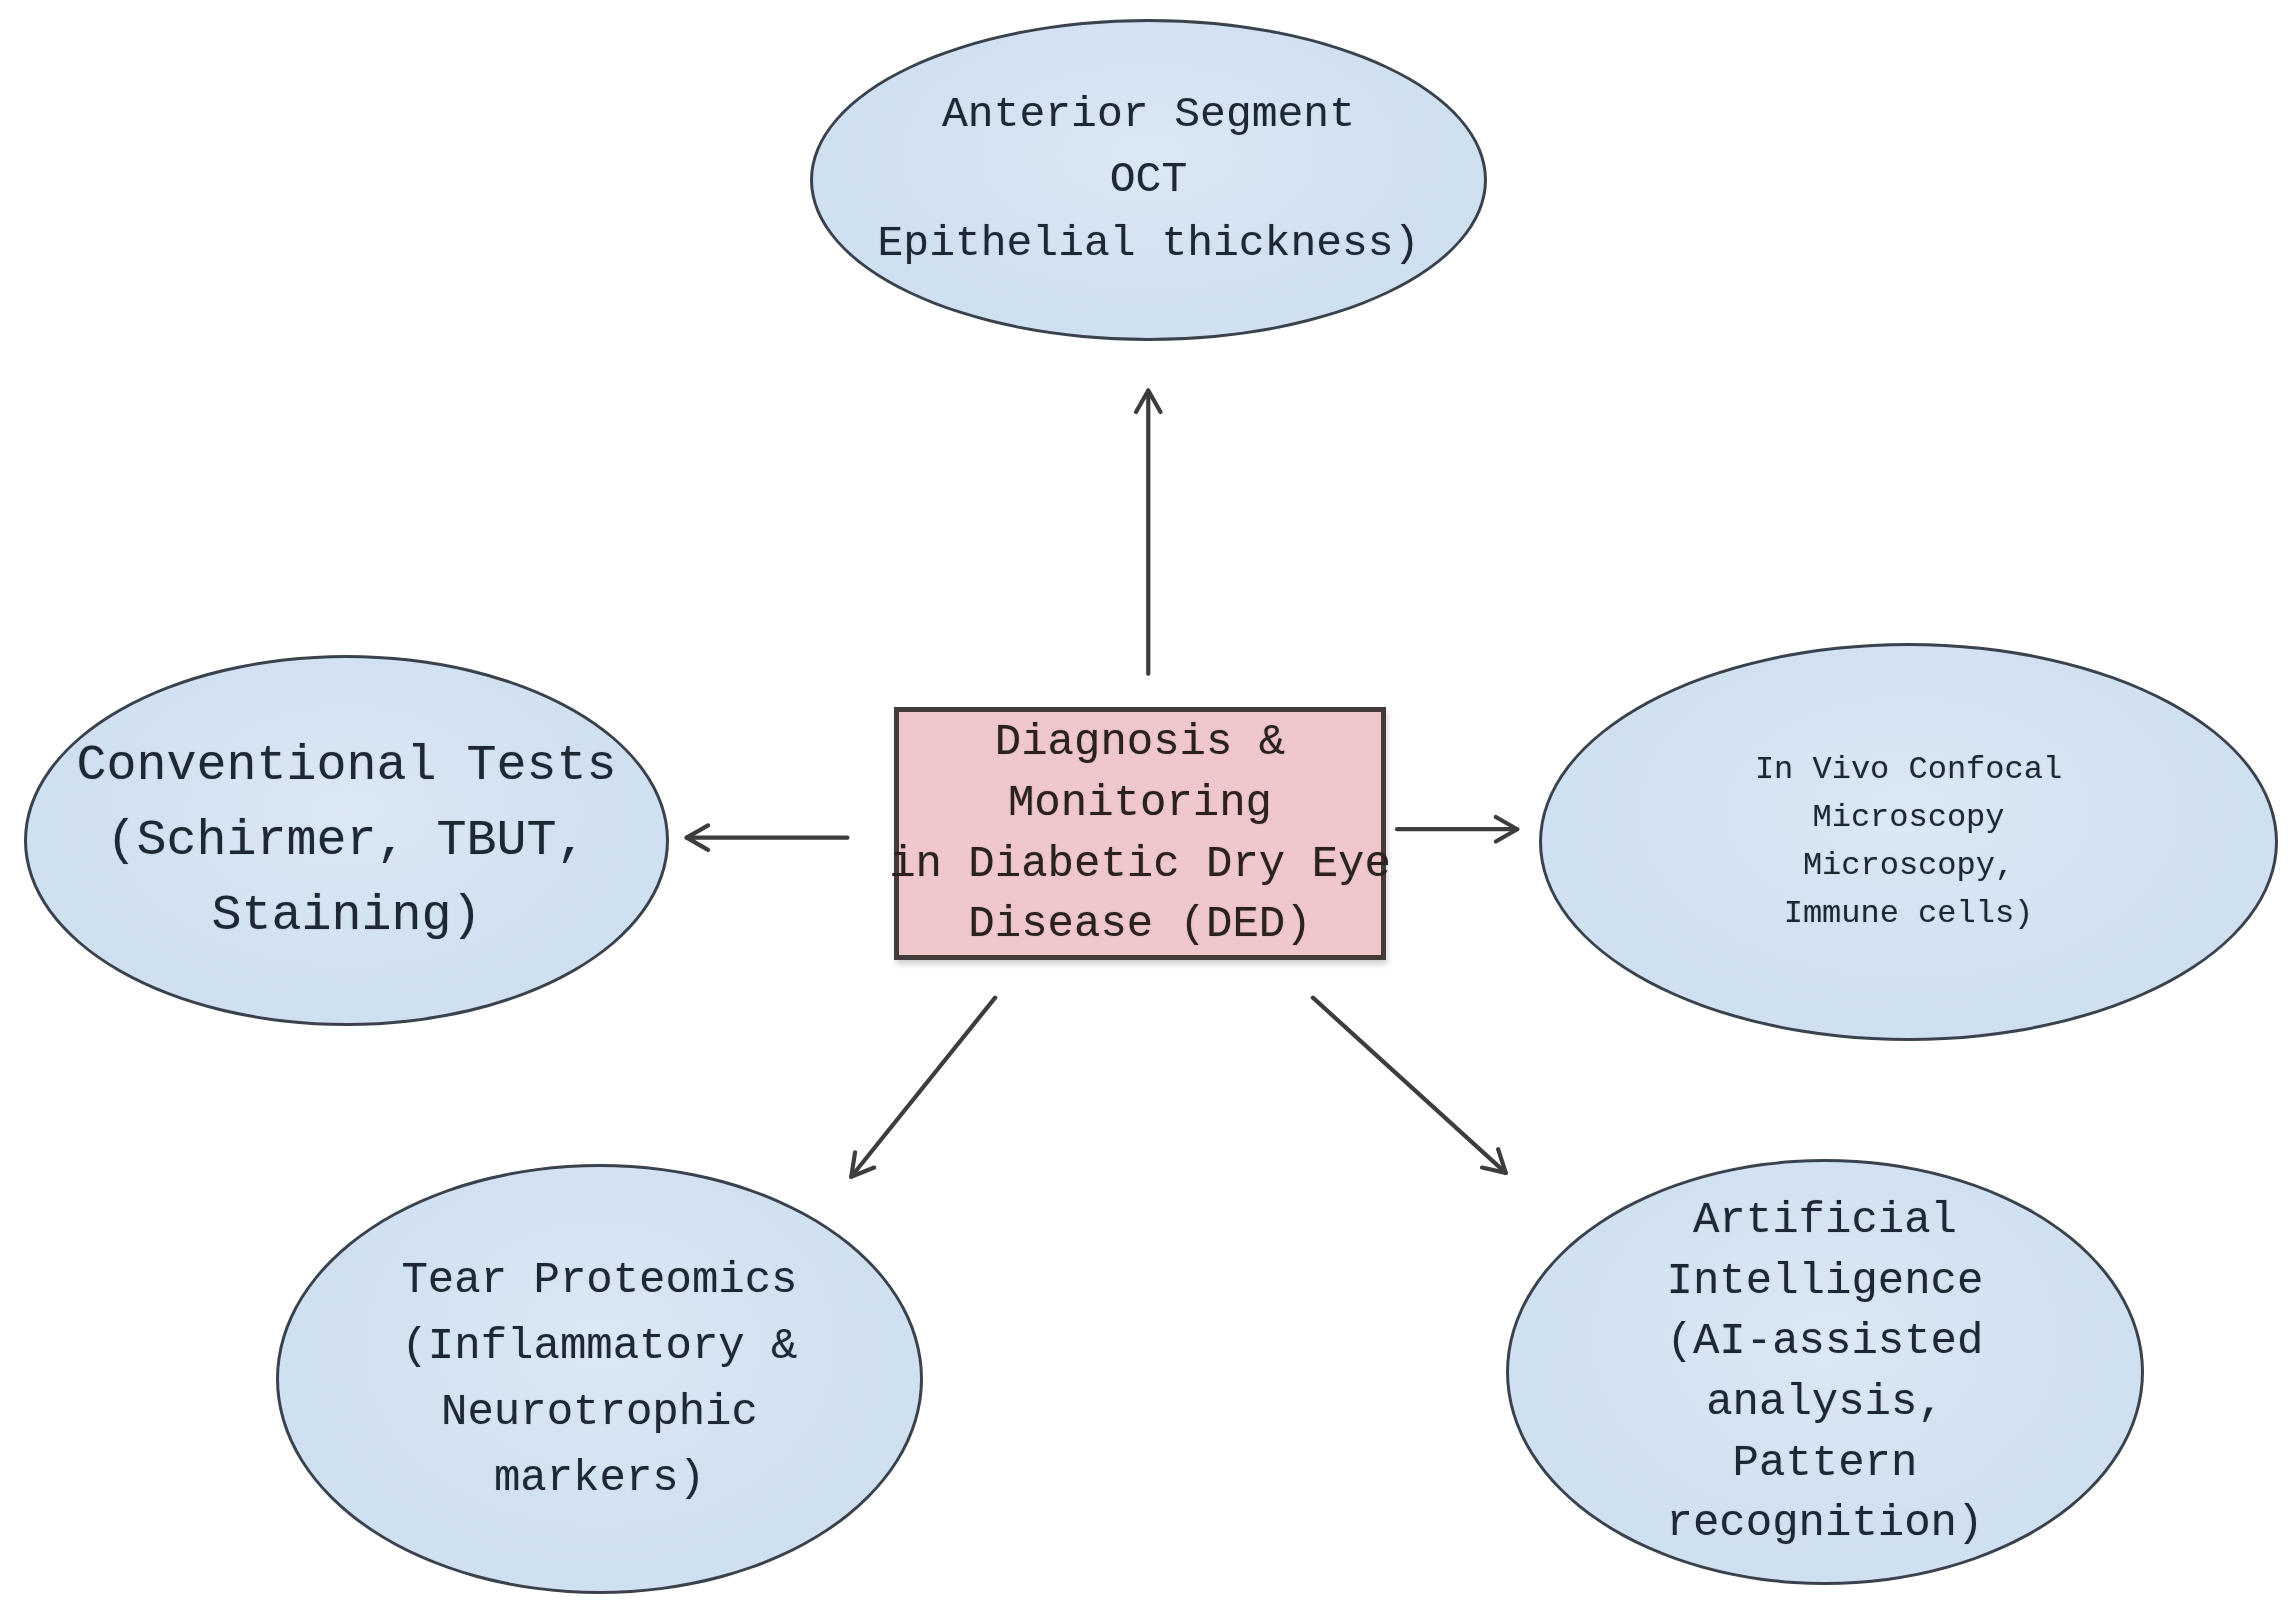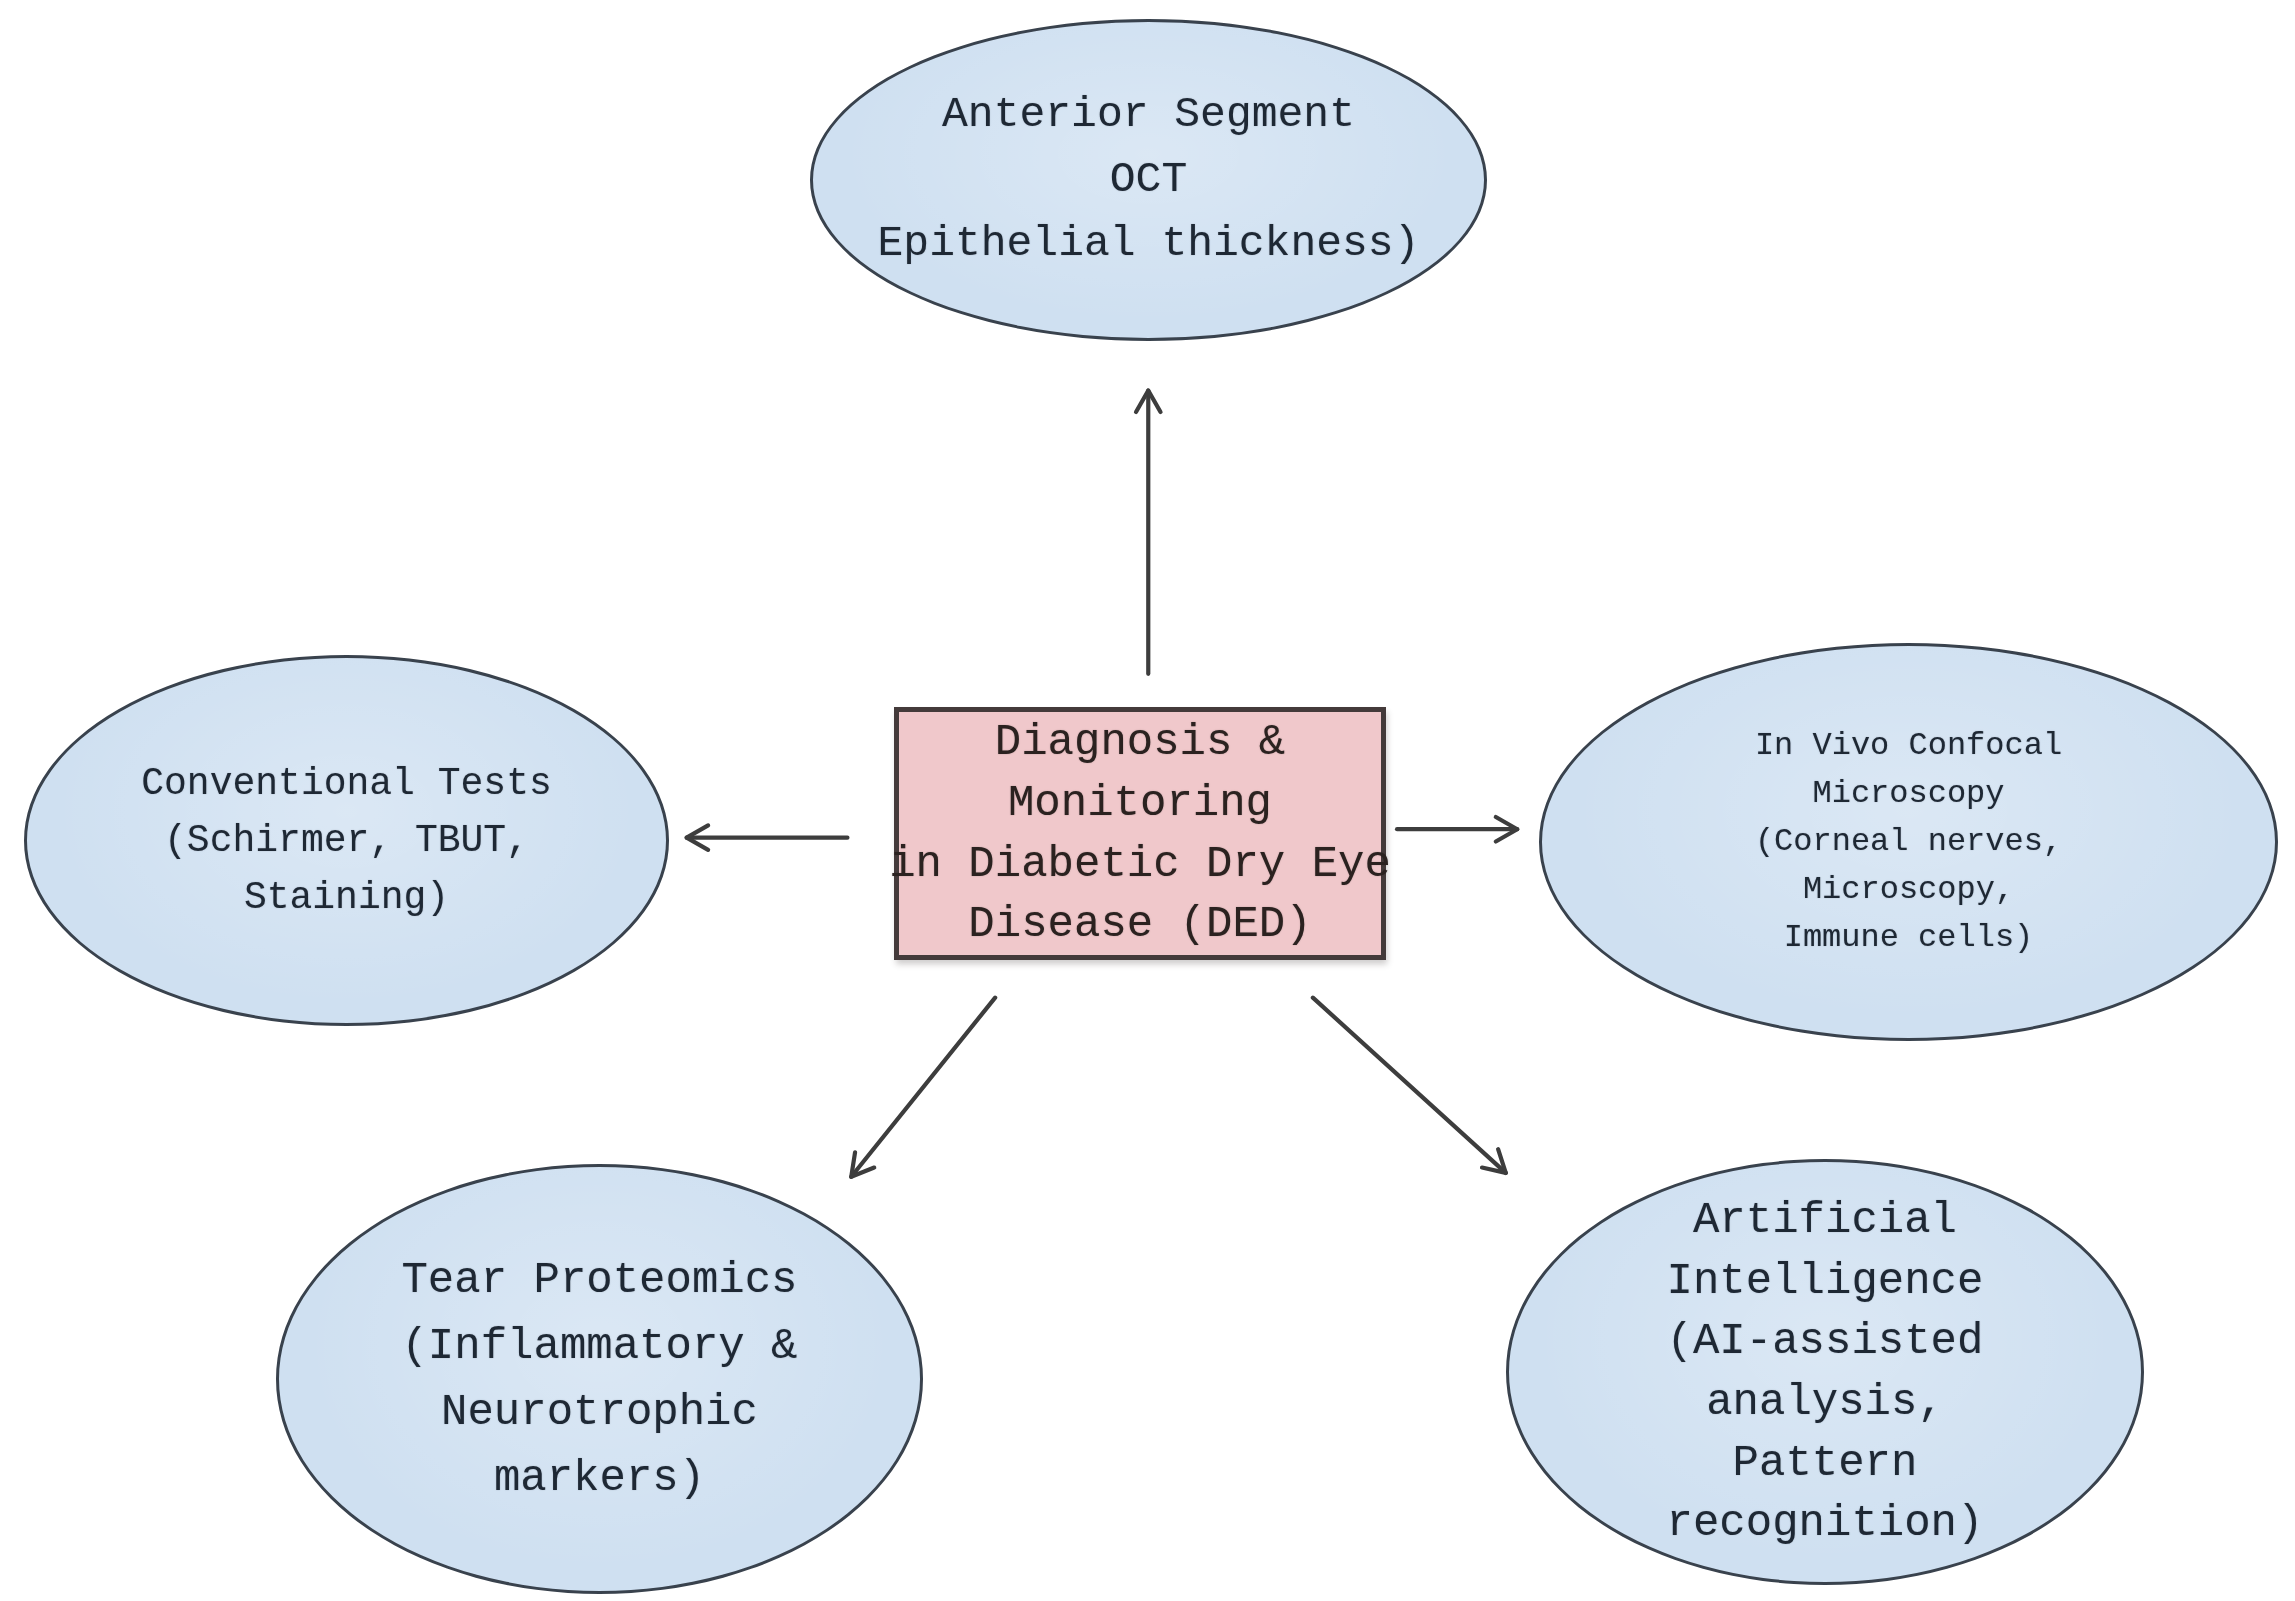--- a/index.html
+++ b/index.html
@@ -31,21 +31,21 @@
   .ellipse {
     border: 3.8px solid var(--ellipse-border, #39424d);
     border-radius: 50%;
     background: radial-gradient(ellipse at 50% 42%,
                 rgba(255,255,255,0.25) 0%, rgba(255,255,255,0) 65%),
                 var(--ellipse-fill, #cfe0f1);
   }
   .node .line { display: block; white-space: nowrap; }
 
   .node-top          { left: 810px; top: 19px;   width: 677px; height: 322px; font-size: 43px; line-height: 1.5; }
-  .node-left         { left: 24px;   top: 655px;  width: 645px; height: 371px; font-size: 38px; line-height: 1.5; }
+  .node-left         { left: 24px;   top: 655px;  width: 645px; height: 371px; font-size: 50px; line-height: 1.5; }
   .node-right        { left: 1539px; top: 643px;  width: 739px; height: 398px; font-size: 32px; line-height: 1.5; }
   .node-bottom-left  { left: 276px;  top: 1164px; width: 647px; height: 430px; font-size: 44px; line-height: 1.5; }
   .node-bottom-right { left: 1506px; top: 1159px; width: 638px; height: 426px; font-size: 44px; line-height: 1.38; }
 
   .center-box {
     left: 894px; top: 707px; width: 492px; height: 253px;
     font-size: 44px; line-height: 1.38;
     background: var(--box-fill, #f0c8cb);
     border: 5.4px solid var(--box-border, #443a3a);
     color: var(--box-text, #2b2220);
@@ -98,21 +98,20 @@
 
   <div class="node ellipse node-left">
     <span class="line">Conventional Tests</span>
     <span class="line">(Schirmer, TBUT,</span>
     <span class="line">Staining)</span>
   </div>
 
   <div class="node ellipse node-right">
     <span class="line">In Vivo Confocal</span>
     <span class="line">Microscopy</span>
-    <span class="line">(Corneal nerves,</span>
     <span class="line">Microscopy,</span>
     <span class="line">Immune cells)</span>
   </div>
 
   <div class="node ellipse node-bottom-left">
     <span class="line">Tear Proteomics</span>
     <span class="line">(Inflammatory &amp;</span>
     <span class="line">Neurotrophic</span>
     <span class="line">markers)</span>
   </div>

